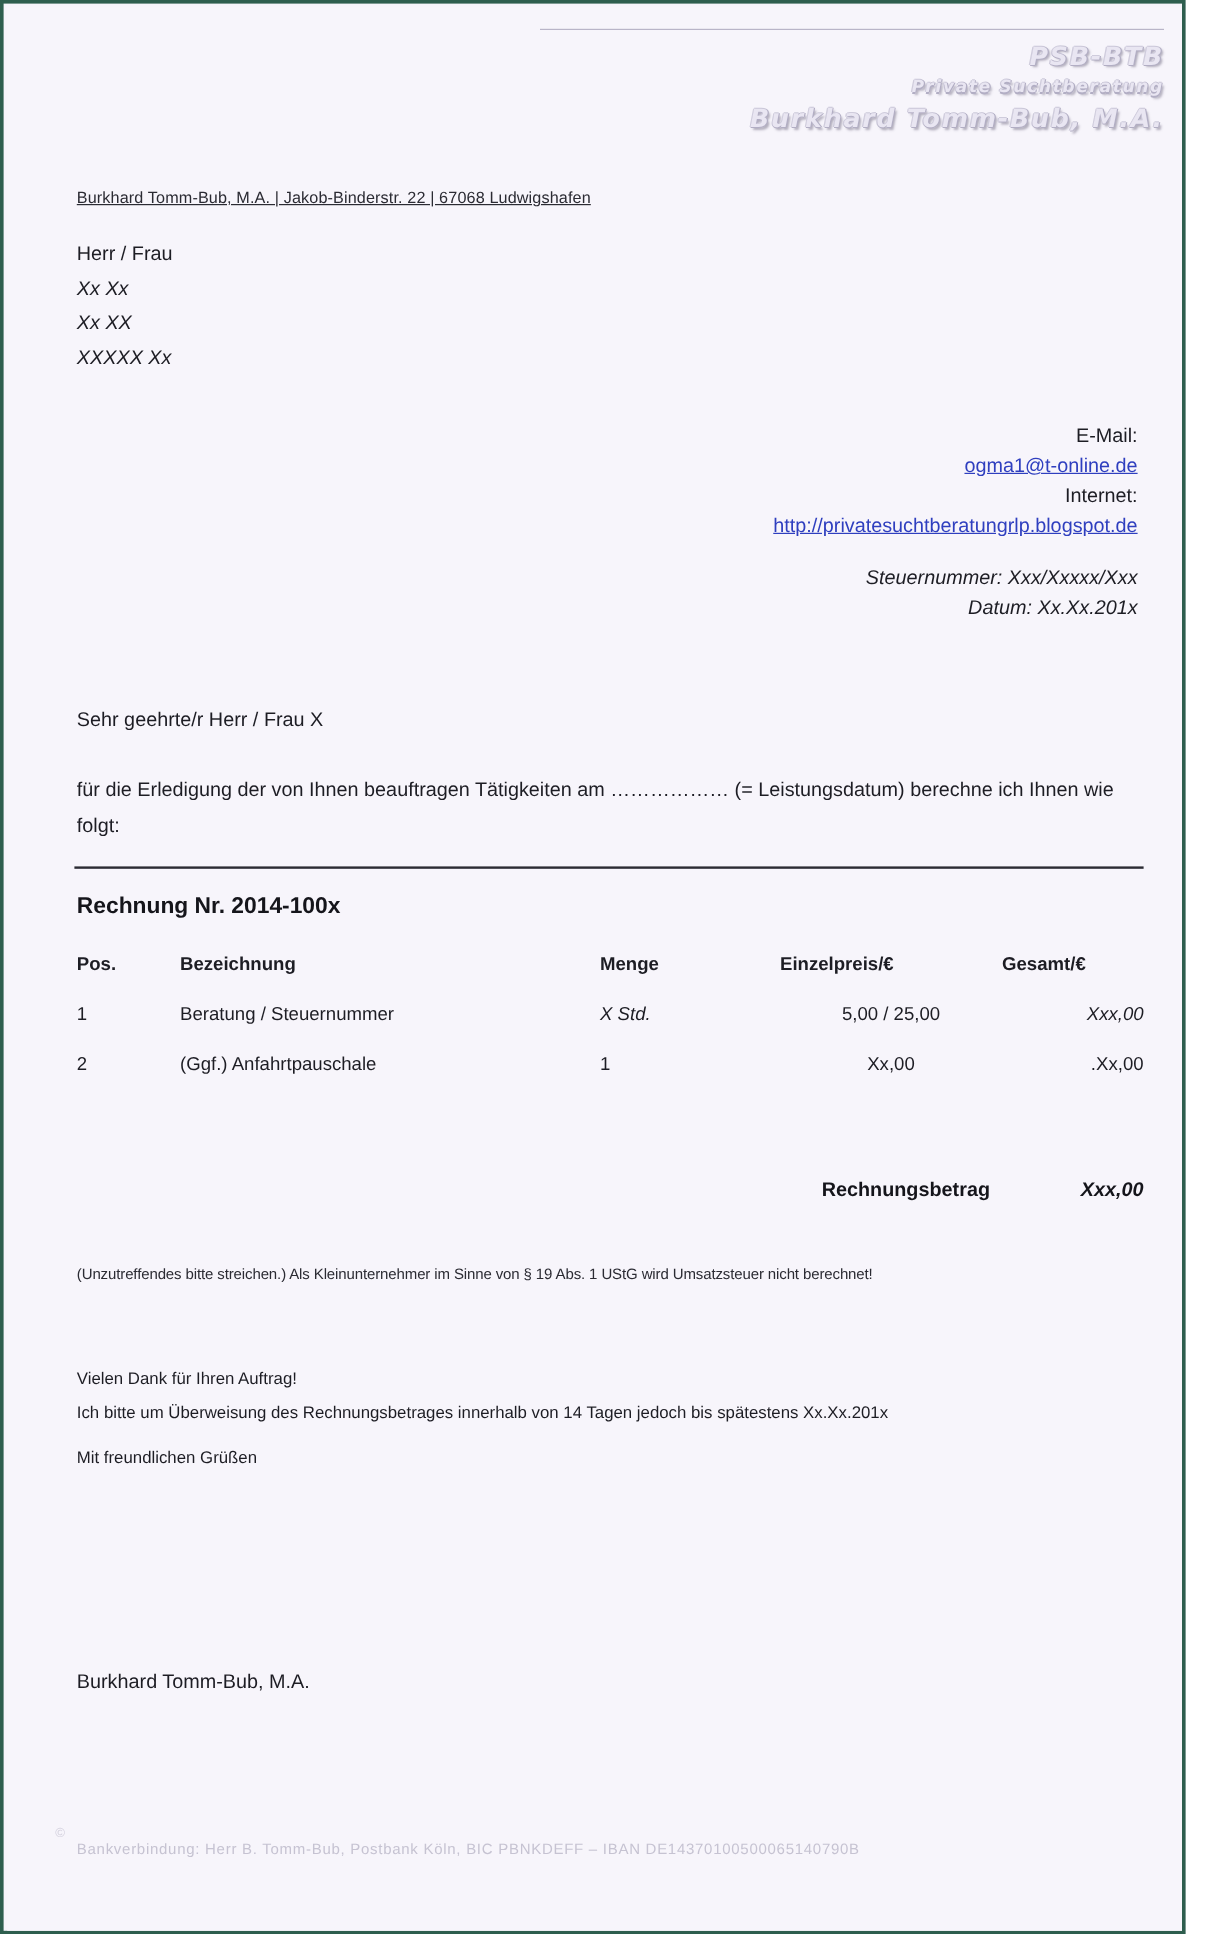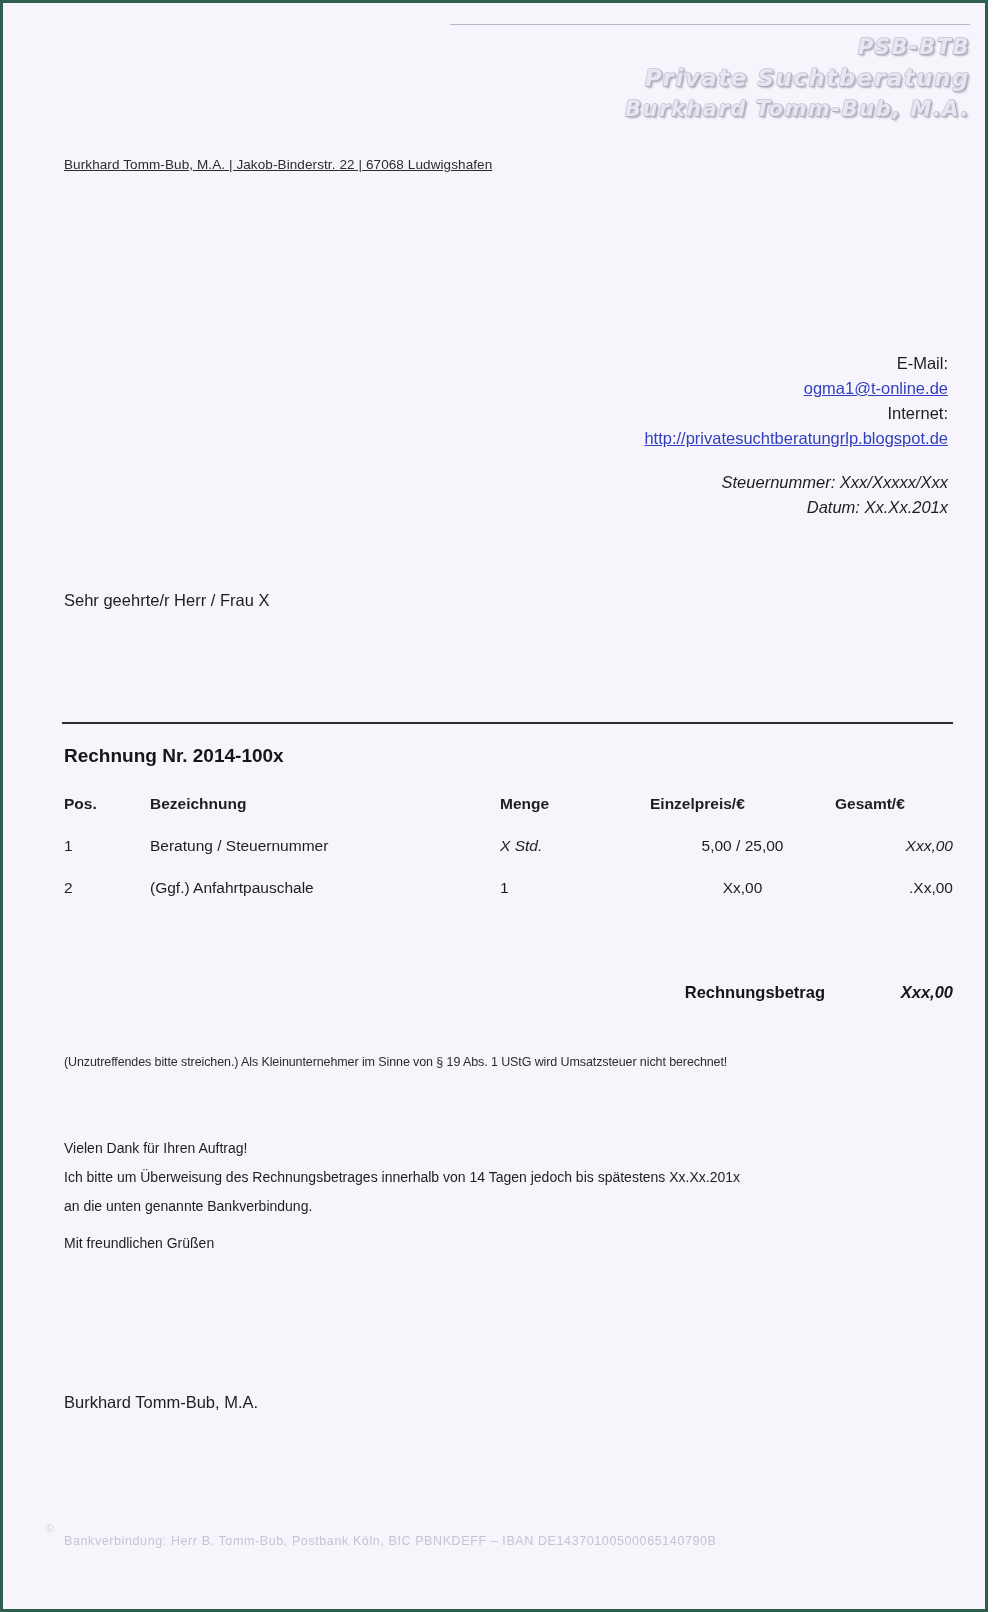--- a/index.html
+++ b/index.html
@@ -50,21 +50,21 @@
     letter-spacing: 1.5px;
     color: #e9e6f2;
     text-shadow:
       1px 0 0 #b2aec4,
       0 1px 0 #b2aec4,
       -1px 0 0 #cfccdc,
       0 -1px 0 #cfccdc,
       2px 2px 2px rgba(90,85,110,0.45);
   }
   .lh1 { font-size: 21px; margin-bottom: 6px; }
-  .lh2 { font-size: 23px; margin-bottom: 6px; }
+  .lh2 { font-size: 14px; margin-bottom: 6px; }
   .lh3 { font-size: 21px; }
 
   
   .sender {
     position: absolute;
     left: 58px;
     top: 151px;
     font-size: 13.5px;
     color: #2b2b33;
     text-decoration: underline;
@@ -239,34 +239,41 @@
 
     <div class="letterhead">
       <div class="lh-rule"></div>
       <div class="lh-line lh1">PSB-BTB</div>
       <div class="lh-line lh2">Private Suchtberatung</div>
       <div class="lh-line lh3">Burkhard Tomm-Bub, M.A.</div>
     </div>
 
     <div class="sender">Burkhard Tomm-Bub, M.A. | Jakob-Binderstr. 22 | 67068 Ludwigshafen</div>
 
+    <div class="recipient">
+      <div>Herr / Frau</div>
+      <div class="it">Xx Xx</div>
+      <div class="it">Xx  XX</div>
+      <div class="it">XXXXX Xx</div>
+    </div>
 
     <div class="contact">
       <div>E-Mail:</div>
       <div><a href="#">ogma1@t-online.de</a></div>
       <div>Internet:</div>
       <div><a href="#">http://privatesuchtberatungrlp.blogspot.de</a></div>
       <div class="sp it">Steuernummer: Xxx/Xxxxx/Xxx</div>
       <div class="it">Datum: Xx.Xx.201x</div>
     </div>
 
     <div class="salutation">
       <span>Sehr geehrte/r Herr / Frau X</span>
     </div>
 
+    <div class="intro">für die Erledigung der von Ihnen beauftragen Tätigkeiten am ……………… (= Leistungsdatum) berechne ich Ihnen wie folgt:</div>
 
     <div class="divider"></div>
 
     <div class="inv-title">Rechnung Nr. 2014-100x</div>
 
     <table class="items">
       <thead>
         <tr>
           <th class="c-pos">Pos.</th>
           <th class="c-desc">Bezeichnung</th>
@@ -296,21 +303,20 @@
     <div class="total-row">
       <span class="total-label">Rechnungsbetrag</span>
       <span class="total-value">Xxx,00</span>
     </div>
 
     <div class="smallnote">(Unzutreffendes bitte streichen.) Als Kleinunternehmer im Sinne von § 19 Abs. 1 UStG wird Umsatzsteuer nicht berechnet!</div>
 
     <div class="closing">
       <div class="blk">Vielen Dank für Ihren Auftrag!</div>
       <div>Ich bitte um Überweisung des Rechnungsbetrages innerhalb von 14 Tagen jedoch bis spätestens Xx.Xx.201x</div>
-      <div>an die unten genannte Bankverbindung.</div>
       <div class="gap">Mit freundlichen Grüßen</div>
     </div>
 
     <div class="signature">Burkhard Tomm-Bub, M.A.</div>
 
     <div class="footer-mark">©</div>
     <div class="footer">Bankverbindung:  Herr B. Tomm-Bub, Postbank Köln, BIC PBNKDEFF – IBAN DE14370100500065140790B</div>
 
   </div>
 </div>

